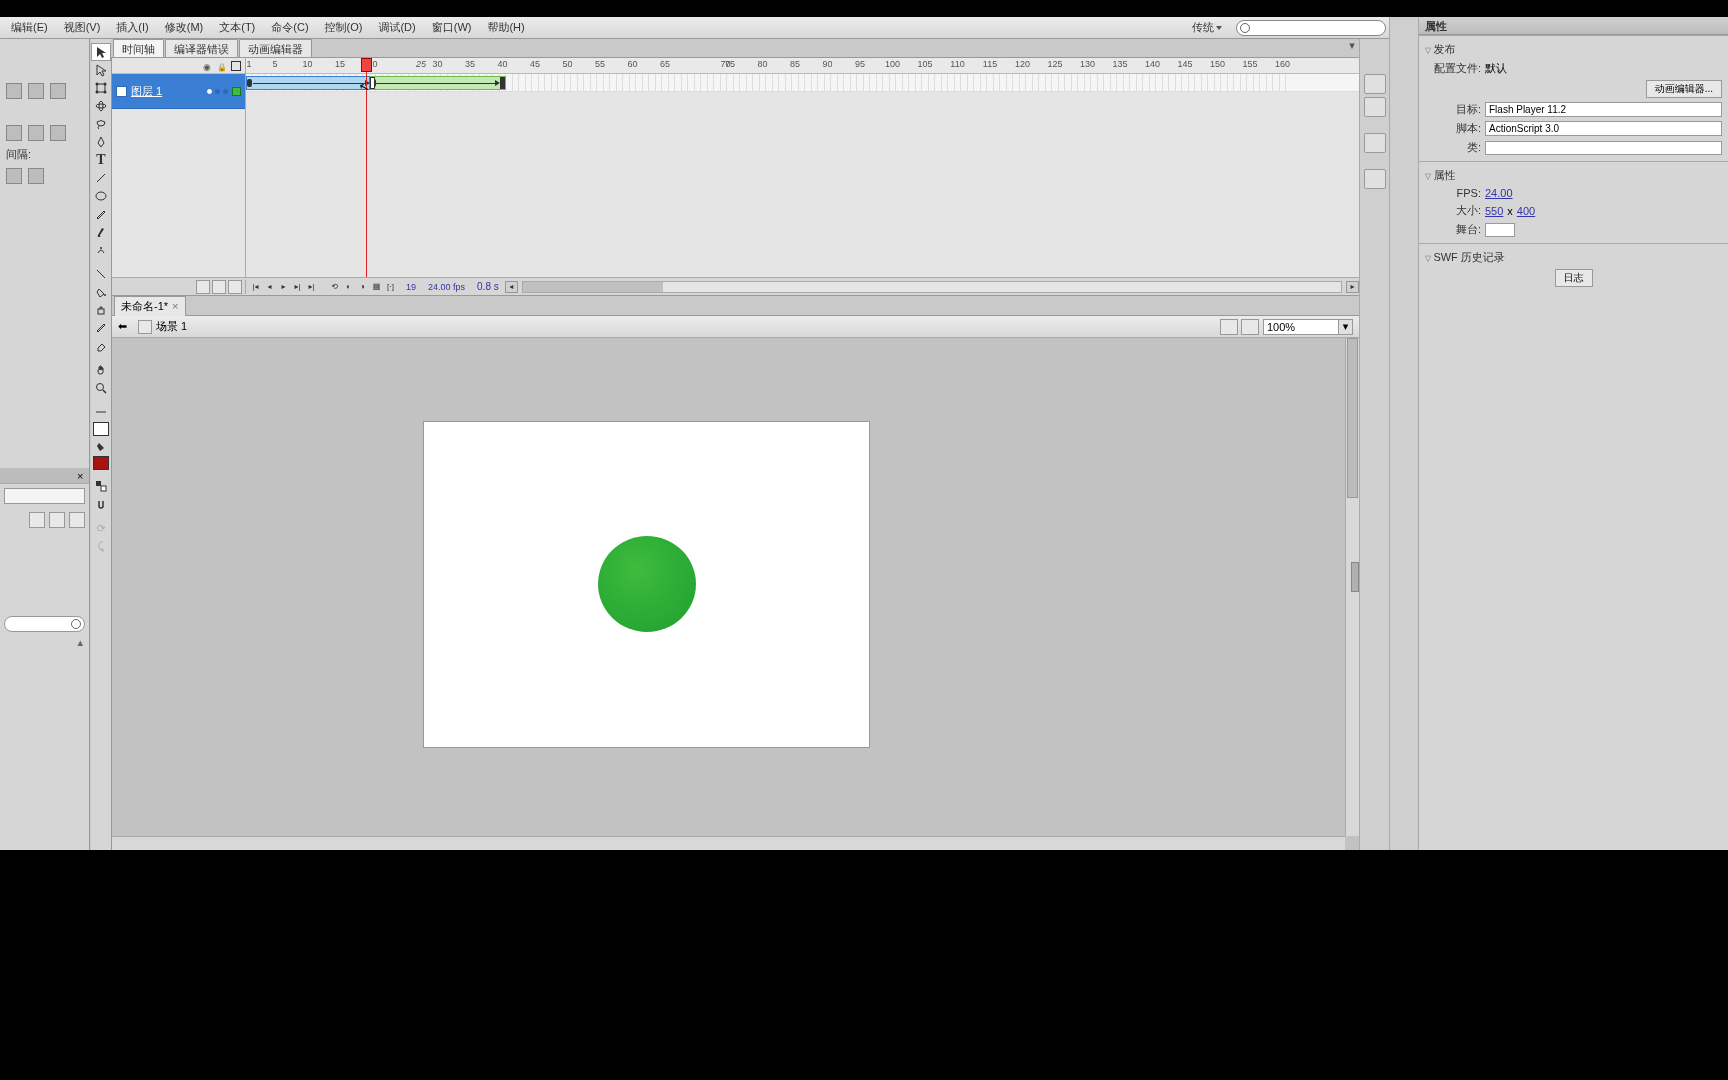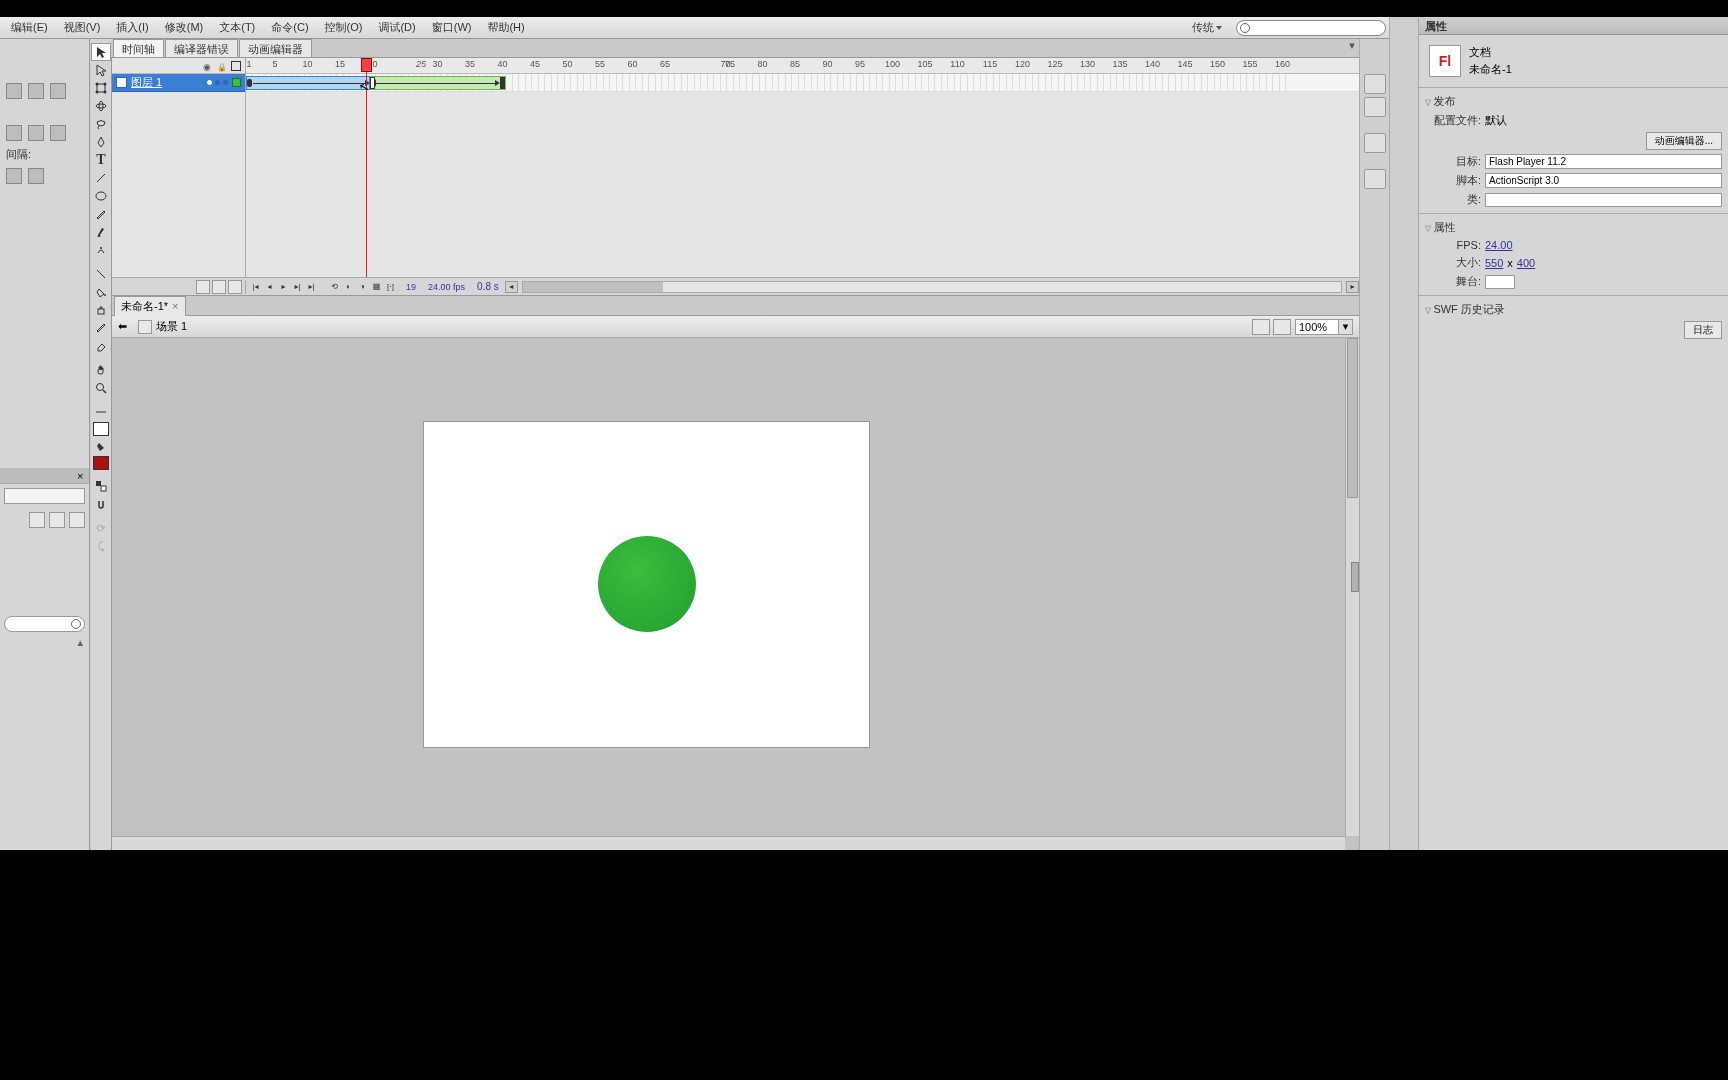--- a/index.html
+++ b/index.html
@@ -57,21 +57,21 @@
 
 
 .timeline { height: 238px; background: #e5e5e5; border-bottom: 1px solid #999; display: flex; flex-direction: column; }
 .tl-main { flex: 1; display: flex; position: relative; overflow: hidden; }
 .tl-layers { width: 134px; background: #e5e5e5; border-right: 1px solid #aaa; }
 .tl-lhdr { height: 16px; display: flex; justify-content: flex-end; align-items: center; padding-right: 4px; gap: 3px; border-bottom: 1px solid #bbb; }
 .tl-lhdr .ic { width: 11px; height: 11px; }
 .tl-lhdr .eye::before { content: "◉"; font-size: 9px; color: #555; }
 .tl-lhdr .lock::before { content: "🔒"; font-size: 8px; }
 .tl-lhdr .out { width: 10px; height: 10px; border: 1px solid #333; }
-.tl-layer { height: 18px; background: #3a7fd4; color: #fff; display: flex; align-items: center; padding: 0 4px; gap: 4px; border-bottom: 1px solid #2c6ab8; text-decoration: underline; }
+.tl-layer { height: 35px; background: #3a7fd4; color: #fff; display: flex; align-items: center; padding: 0 4px; gap: 4px; border-bottom: 1px solid #2c6ab8; text-decoration: underline; }
 .tl-layer .pgic { width: 11px; height: 11px; background: #fff; border: 1px solid #2c6ab8; }
 .tl-layer .dots { display: flex; gap: 3px; margin-left: auto; }
 .tl-layer .dot { width: 5px; height: 5px; background: #2c6ab8; border-radius: 50%; }
 .tl-layer .sq { width: 9px; height: 9px; border: 1px solid #2c6ab8; background: #fff; }
 
 .tl-track { flex: 1; position: relative; background: #e5e5e5; overflow: hidden; }
 .tl-ruler { height: 16px; background: #e9e9e9; border-bottom: 1px solid #bbb; position: relative; }
 .tl-ruler .num { position: absolute; top: 1px; font-size: 9px; color: #555; transform: translateX(-50%); }
 .tl-row { height: 18px; position: relative; background: #f5f5f5; border-bottom: 1px solid #ddd; }
 .tl-frames { position: absolute; top: 0; left: 0; right: 0; height: 100%; }
@@ -103,21 +103,21 @@
 .doctabs { height: 20px; background: #c9c9c9; display: flex; align-items: center; border-bottom: 1px solid #999; padding-left: 2px; }
 .doctabs .dtab { background: #e8e8e8; border: 1px solid #999; border-bottom: none; padding: 2px 6px; display: flex; align-items: center; gap: 4px; }
 .doctabs .dtab .x { color: #777; cursor: pointer; }
 
 
 .scenebar { height: 22px; background: linear-gradient(#ececec,#d8d8d8); border-bottom: 1px solid #aaa; display: flex; align-items: center; padding: 0 6px; }
 .scenebar .back { width: 14px; height: 14px; margin-right: 6px; }
 .scenebar .sic { width: 14px; height: 14px; background: #e8e8e8; border: 1px solid #999; margin-right: 4px; }
 .scenebar .spacer { flex: 1; }
 .scenebar .ic { width: 18px; height: 16px; background: #e8e8e8; border: 1px solid #999; margin-left: 3px; }
-.scenebar .zoom { width: 44px; height: 16px; background: #fff; border: 1px solid #999; margin-left: 4px; padding: 0 3px; display: flex; align-items: center; }
+.scenebar .zoom { width: 76px; height: 16px; background: #fff; border: 1px solid #999; margin-left: 4px; padding: 0 3px; display: flex; align-items: center; }
 .scenebar .zarr { width: 14px; height: 16px; background: #e0e0e0; border: 1px solid #999; border-left: none; display:flex; align-items:center; justify-content:center; }
 
 
 .stage-wrap { flex: 1; background: #c2c2c2; position: relative; overflow: hidden; }
 .stage-scroll-v { position: absolute; right: 0; top: 0; bottom: 14px; width: 14px; background: #d8d8d8; border-left: 1px solid #aaa; }
 .stage-scroll-v .thumb { position: absolute; top: 0; left: 1px; right: 1px; height: 160px; background: #bcbcbc; border: 1px solid #999; }
 .stage-scroll-v .grip { position: absolute; right:0; top:45%; width:8px; height:30px; background:#b0b0b0; border:1px solid #888; }
 .stage-scroll-h { position: absolute; left: 0; right: 14px; bottom: 0; height: 14px; background: #d8d8d8; border-top: 1px solid #aaa; }
 .canvas { position: absolute; left: 312px; top: 84px; width: 445px; height: 325px; background: #fff; box-shadow: 0 0 0 1px #999; }
 .ball { position: absolute; left: 174px; top: 114px; width: 98px; height: 96px; background: radial-gradient(circle at 40% 35%, #3dbc3d, #1f9e2f); border-radius: 50%; }
@@ -646,29 +646,20 @@
       <div style="height:10px"></div>
       <div style="width:22px;height:20px;margin:3px auto;background:#e0e0e0;border:1px solid #999;border-radius:2px"></div>
     </div>
   </div>
 </div>
 
 <div class="rdock">
   <div class="strip"></div>
   <div class="panel">
     <div class="phdr">属性</div>
-    <div class="pbody">
-      <div class="doc">
-        <div class="fl">Fl</div>
-        <div class="txt">
-          <span>文档</span>
-          <span>未命名-1</span>
-        </div>
-      </div>
-    </div>
     <div class="sect">
       <div class="shdr">发布</div>
       <div class="row">
         <span class="lbl">配置文件:</span>
         <span class="val">默认</span>
       </div>
       <div class="row" style="justify-content:flex-end">
         <span class="btn">动画编辑器...</span>
       </div>
       <div class="row">
@@ -696,20 +687,20 @@
         <span>x</span>
         <span class="link">400</span>
       </div>
       <div class="row">
         <span class="lbl">舞台:</span>
         <span class="sw"></span>
       </div>
     </div>
     <div class="sect">
       <div class="shdr">SWF 历史记录</div>
-      <div class="row" style="justify-content:flex-end">
+      <div class="row" style="justify-content:center">
         <span class="btn">日志</span>
       </div>
     </div>
   </div>
 </div>
 
 <div class="black-bar-bottom"></div>
 
 </body></html>

